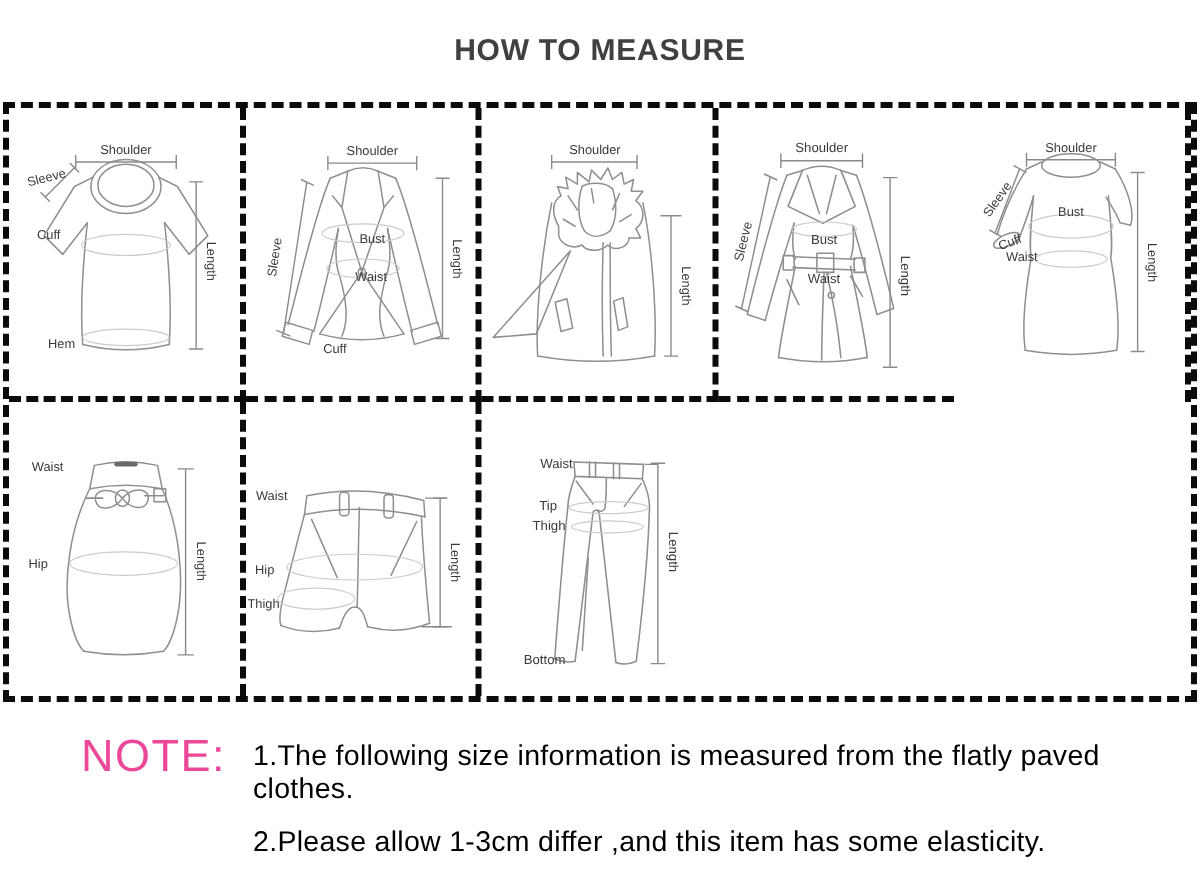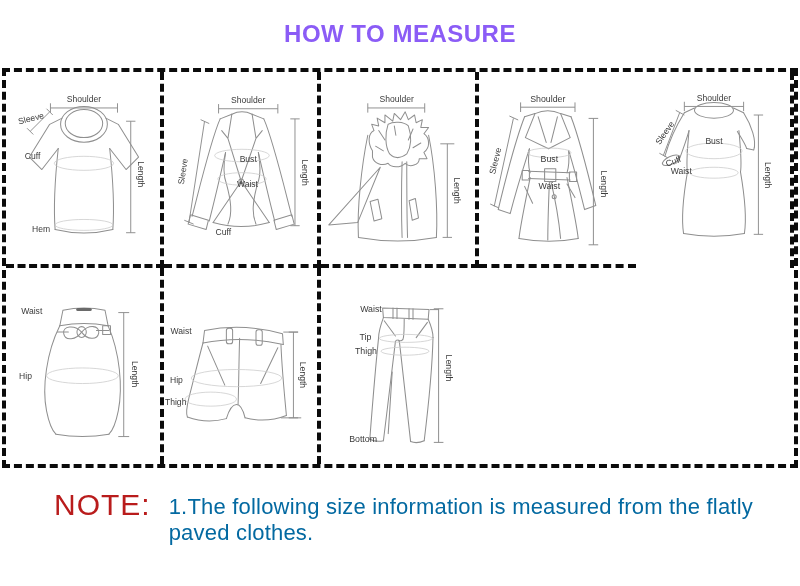--- a/index.html
+++ b/index.html
@@ -2,42 +2,42 @@
 <html><head>
 <meta charset="utf-8">
 <style>
   html,body { margin:0; padding:0; background:#ffffff; }
   .page {
     width:800px; height:586px; position:relative; background:#ffffff;
     font-family:"Liberation Sans", sans-serif; overflow:hidden;
   }
   .title {
     margin:0; height:68px; display:flex; align-items:center; justify-content:center;
-    font-size:24px; font-weight:bold; color:#8b5cf6; letter-spacing:0.5px;
+    font-size:20px; font-weight:bold; color:#404040; letter-spacing:0.5px;
   }
   .grid {
     display:grid; grid-template-columns:repeat(5,1fr); grid-template-rows:1fr 1fr;
     height:392px; margin:0 2px; border:4px dashed #0b0b0b;
   }
   .cell { position:relative; overflow:hidden; }
   .cell:not(:nth-child(4n)) { border-right:4px dashed #0b0b0b; }
   .cell:nth-child(-n+4) { border-bottom:4px dashed #0b0b0b; }
   .cell svg { width:100%; height:100%; display:block; }
 
   .g    { fill:none; stroke:#8f8f8f; stroke-width:1.3; stroke-linecap:round; stroke-linejoin:round; }
   .soft { fill:none; stroke:#cbcbcb; stroke-width:1; }
   .dim  { fill:none; stroke:#8a8a8a; stroke-width:1.2; stroke-linecap:butt; }
   .lbl  { font-family:"Liberation Sans",sans-serif; font-size:11px; fill:#3a3a3a; }
   .lbl-mid { text-anchor:middle; }
   .lbl-end { text-anchor:end; }
 
   .note { display:flex; align-items:flex-start; padding:20px 10px 0 54px; }
-  .note-head { font-size:30px; color:#b91c1c; letter-spacing:1px; line-height:1.1; }
+  .note-head { font-size:30px; color:#ec4899; letter-spacing:1px; line-height:1.1; }
   .note-items { padding:6px 0 0 18px; }
-  .note-items p { margin:0 0 13px 0; font-size:22px; color:#0369a1; letter-spacing:0.2px; }
+  .note-items p { margin:0 0 13px 0; font-size:19px; color:#000000; letter-spacing:0.2px; }
 </style>
 </head>
 <body>
 
 <div class="page">
 
   <h1 class="title">HOW TO MEASURE</h1>
 
   <div class="grid">
 
@@ -289,16 +289,17 @@
         <text class="lbl lbl-mid" x="156" y="100" transform="rotate(90 156 100)">Length</text>
       </svg>
     </div>
 
   </div>
 
   <div class="note">
     <div class="note-head">NOTE:</div>
     <div class="note-items">
       <p>1.The following size information is measured from the flatly paved clothes.</p>
+      <p>2.Please allow 1-3cm differ ,and this item has some elasticity.</p>
     </div>
   </div>
 
 </div>
 
 </body></html>

